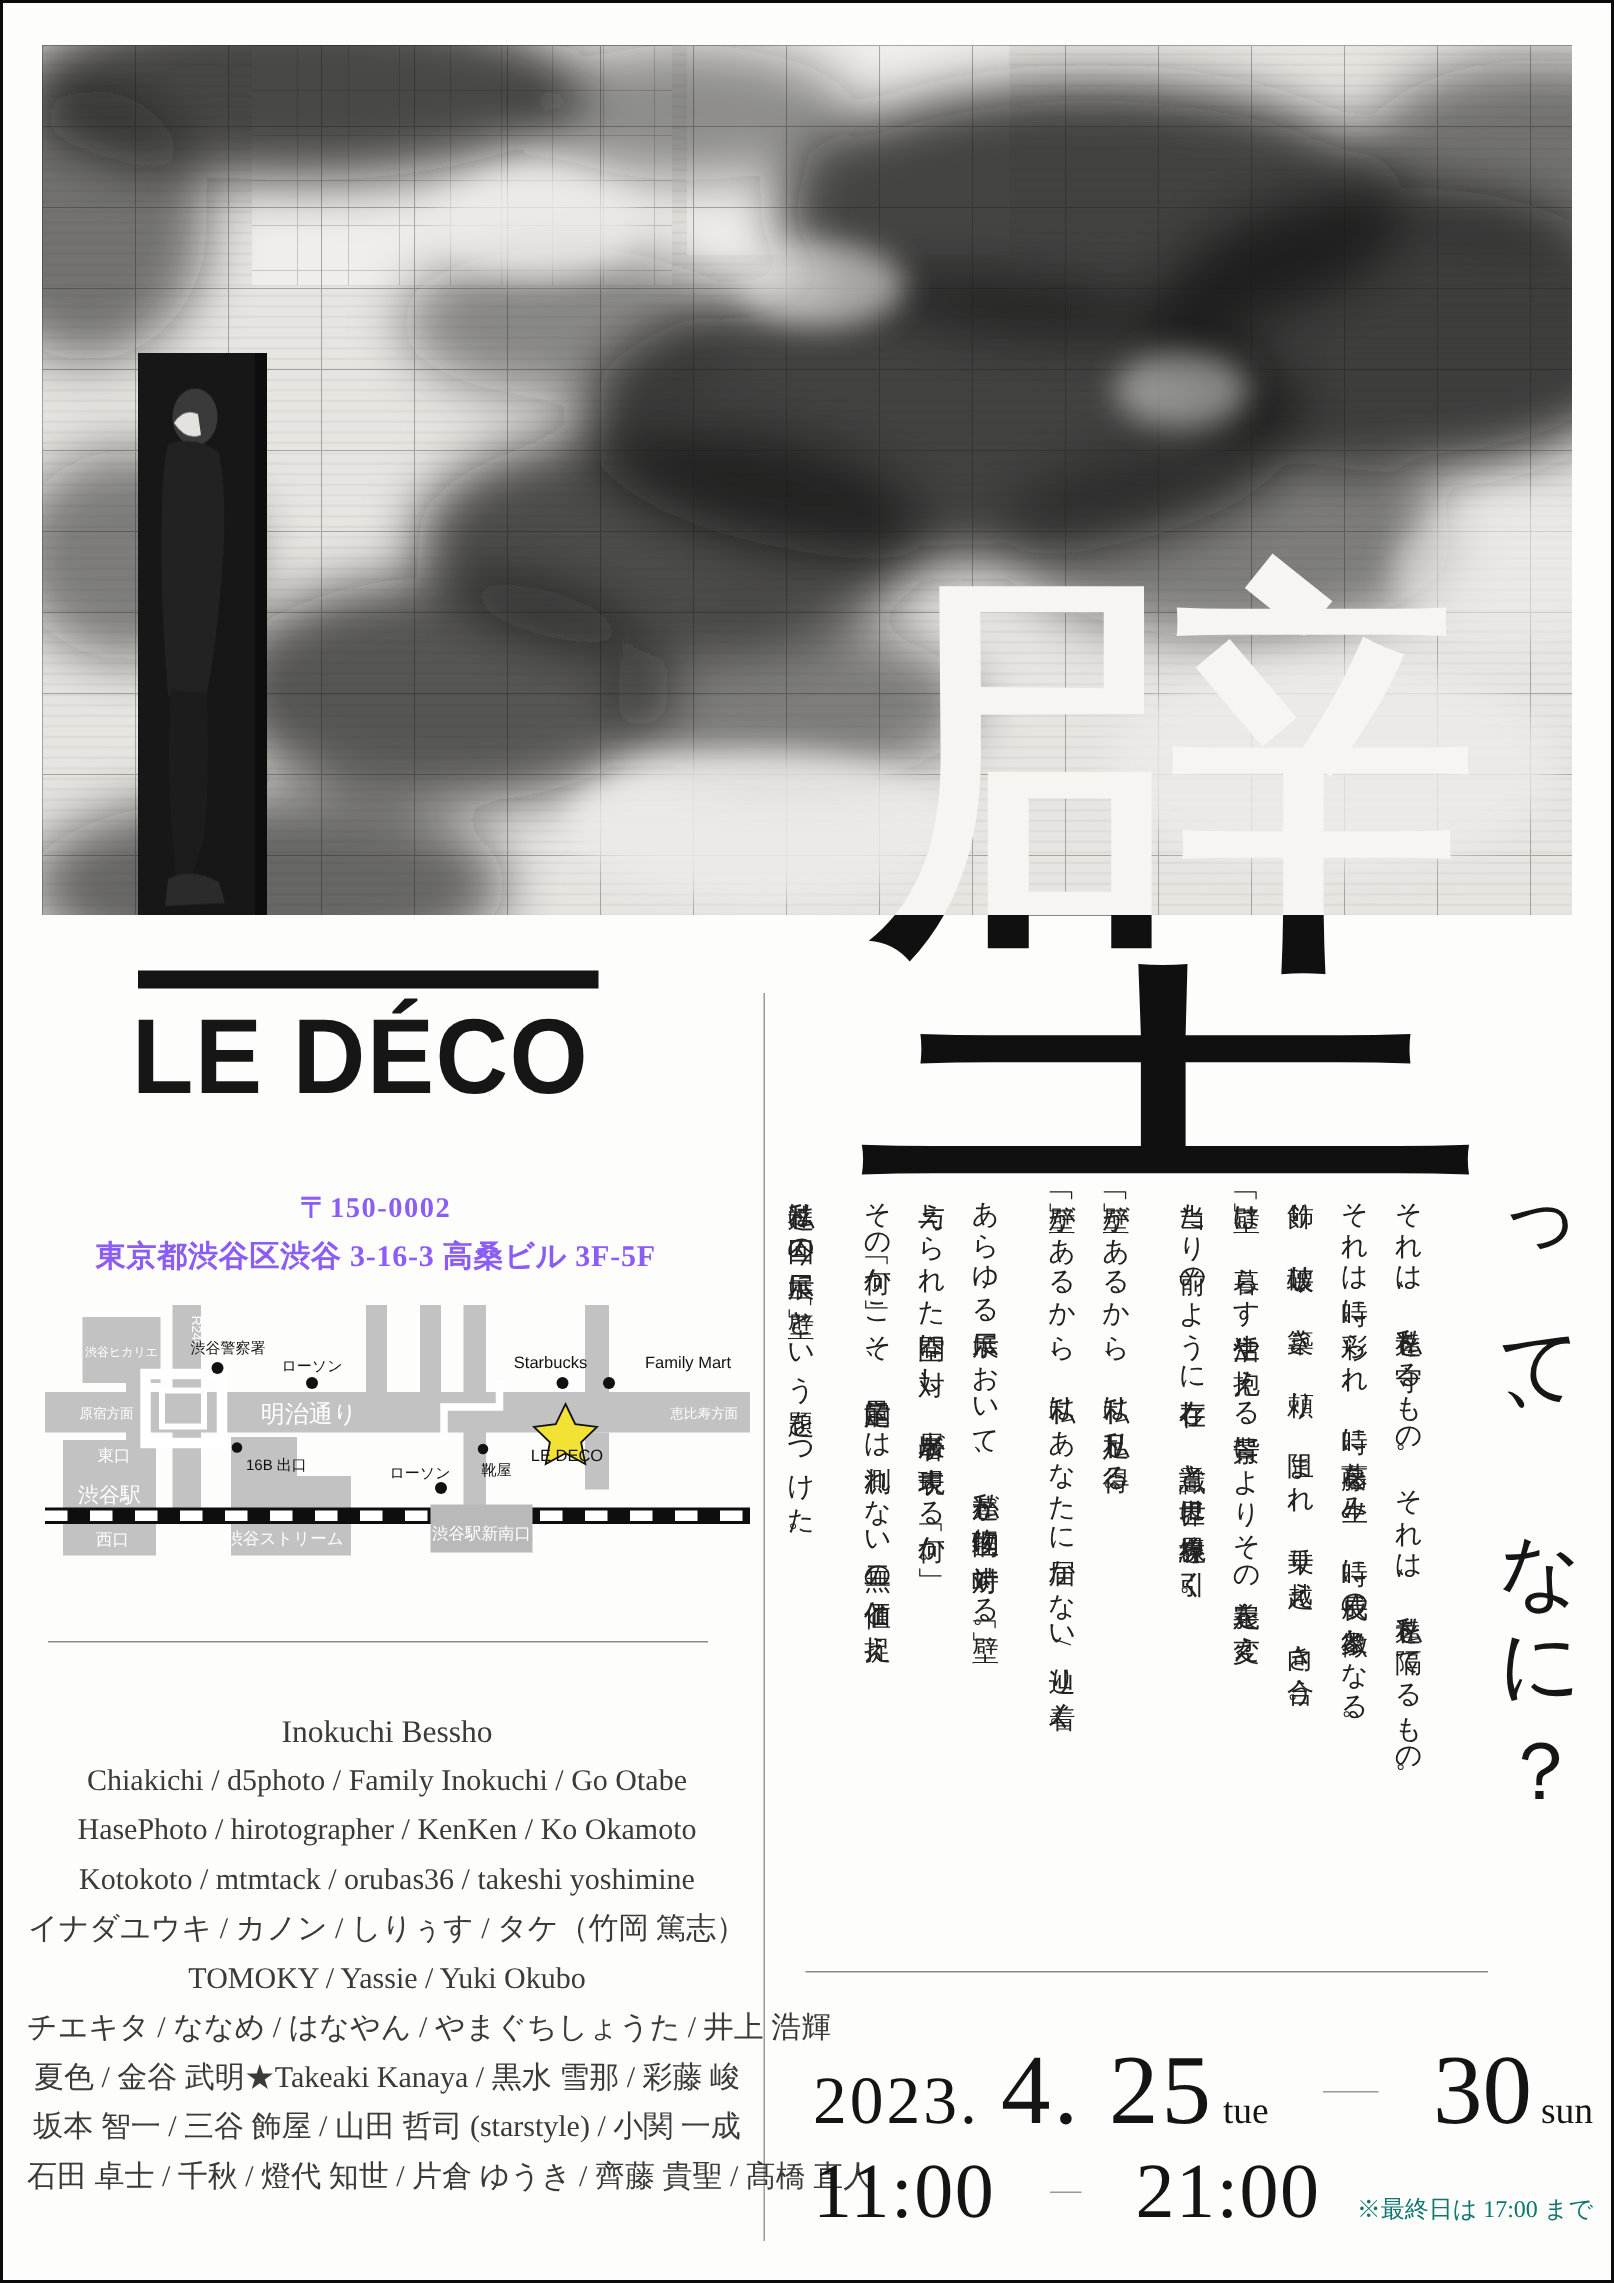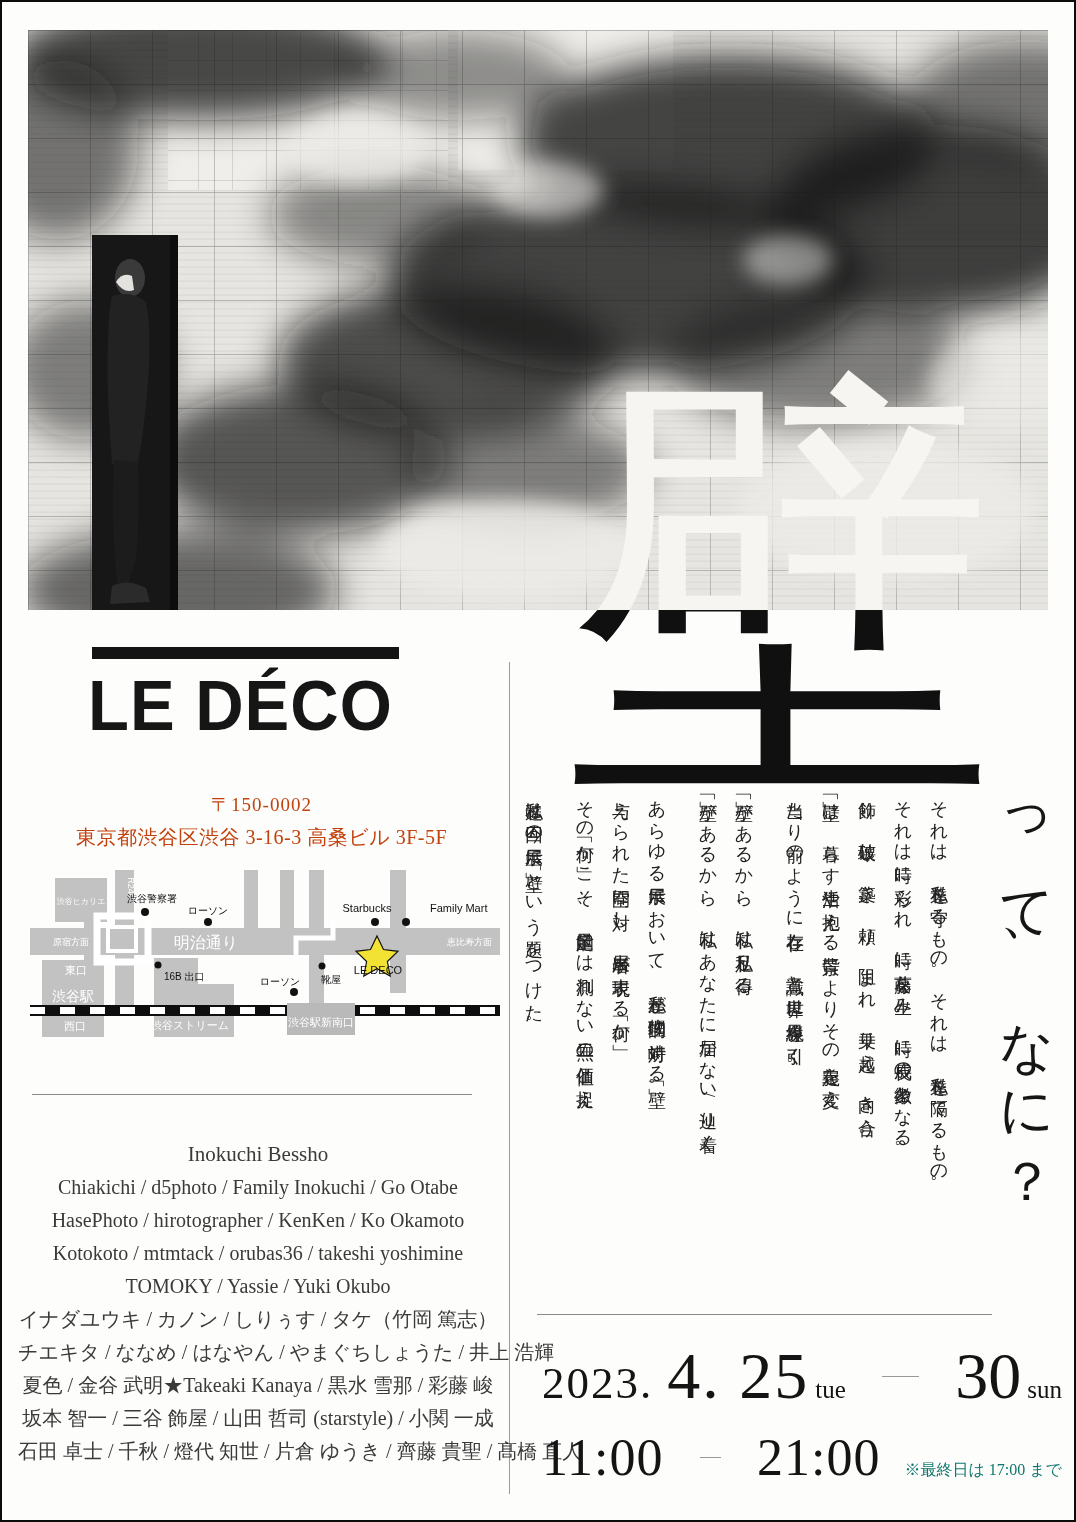--- a/index.html
+++ b/index.html
@@ -19,21 +19,21 @@
   .big-kanji.white{color:#f6f5f2; clip-path:inset(0 0 214px 0);}
   .big-kanji.black{color:#101010; clip-path:inset(246px 0 0 0);}
   
   .logo-bar{position:absolute; left:90px; top:645px; width:307px; height:12px; background:#141414;}
   .logo{
     position:absolute; left:86px; top:662px; width:320px;
     font-family:"Liberation Sans","DejaVu Sans",sans-serif;
     font-weight:700; font-size:67px; letter-spacing:1px; color:#161616;
     transform:scaleY(1.06); transform-origin:top left; white-space:nowrap;
   }
-  .address{position:absolute; left:32px; top:790px; width:455px; text-align:center; color:#c2410c;}
+  .address{position:absolute; left:21px; top:790px; width:455px; text-align:center; color:#8b5cf6;font-weight:bold;}
   .address .l1{font-size:19px; letter-spacing:1px;}
   .address .l2{font-size:20px; margin-top:6px; letter-spacing:0.5px;}
   
   .map{position:absolute; left:28px; top:868px; width:470px; height:182px;text-align:right;}
   .map text{font-family:"Liberation Sans","DejaVu Sans",sans-serif;}
   
   .v-divider{position:absolute; left:507px; top:660px; width:1px; height:832px; background:#9a9a9a;}
   .h-divider-artists{position:absolute; left:30px; top:1092px; width:440px; height:1px; background:#8a8a8a;}
   .h-divider-date{position:absolute; left:535px; top:1312px; width:455px; height:1px; background:#8a8a8a;}
   
@@ -46,27 +46,27 @@
     writing-mode:vertical-rl; font-size:18px; line-height:36px;
     color:#222; letter-spacing:1px;
   }
   .essay p{margin:0 0 0 15px; white-space:pre-line;}
   
   .artists{position:absolute; left:16px; top:1136px; width:480px; text-align:center; color:#3a3a3a;}
   .artist-line{font-size:20px; line-height:33px; white-space:nowrap;}
   .artist-line.first{font-size:21px;}
   
   .date-block{position:absolute; left:540px; top:1336px; width:520px; color:#141414;}
-  .date-row{display:flex; align-items:baseline; white-space:nowrap;}
+  .date-row{display:flex; align-items:baseline; white-space:nowrap;margin-top:18px;}
   .dr-year{font-size:45px; letter-spacing:2px;}
   .dr-day{font-size:66px; margin-left:14px; letter-spacing:2px;}
   .dr-dow{font-size:25px; margin-left:6px;}
   .dash{display:inline-block; width:58px; height:1px; background:#999; align-self:center; margin:0 36px;}
   .dr-end{font-size:66px;}
-  .time-row{display:flex; align-items:baseline; margin-top:14px; white-space:nowrap;}
+  .time-row{display:flex; align-items:baseline; white-space:nowrap;}
   .tr-open,.tr-close{font-size:52px; letter-spacing:1px;}
   .tr-note{font-size:16px; color:#0f766e; margin-left:24px;}
 </style>
 </head>
 <body>
 
 <div class="poster">
 
   <div class="photo">
     <svg width="1020" height="580" viewBox="0 0 1020 580" xmlns="http://www.w3.org/2000/svg">
@@ -231,22 +231,22 @@
 与えられた空間に対し、出展者が表現する「何か」。
 その「何か」こそ、定量的には測れない無二の価値と捉え、</p>
     <p>私達は今回の展示に「壁」という題をつけた。</p>
   </div>
 
   <div class="artists">
     <div class="artist-line first">Inokuchi Bessho</div>
     <div class="artist-line">Chiakichi / d5photo / Family Inokuchi / Go Otabe</div>
     <div class="artist-line">HasePhoto / hirotographer / KenKen / Ko Okamoto</div>
     <div class="artist-line">Kotokoto / mtmtack / orubas36 / takeshi yoshimine</div>
+    <div class="artist-line">イナダユウキ / カノン / しりぅす / タケ（竹岡 篤志）</div>
     <div class="artist-line">TOMOKY /  Yassie / Yuki Okubo</div>
-    <div class="artist-line">イナダユウキ / カノン / しりぅす / タケ（竹岡 篤志）</div>
     <div class="artist-line">チエキタ / ななめ / はなやん / やまぐちしょうた / 井上 浩輝</div>
     <div class="artist-line">夏色 / 金谷 武明★Takeaki Kanaya / 黒水 雪那 / 彩藤 峻</div>
     <div class="artist-line">坂本 智一 / 三谷 飾屋 / 山田 哲司 (starstyle) / 小関 一成</div>
     <div class="artist-line">石田 卓士 / 千秋 / 燈代 知世 / 片倉 ゆうき / 齊藤 貴聖 / 髙橋 直人</div>
   </div>
 
   <div class="date-block">
     <div class="date-row">
       <span class="dr-year">2023.</span>
       <span class="dr-day">4. 25</span>

